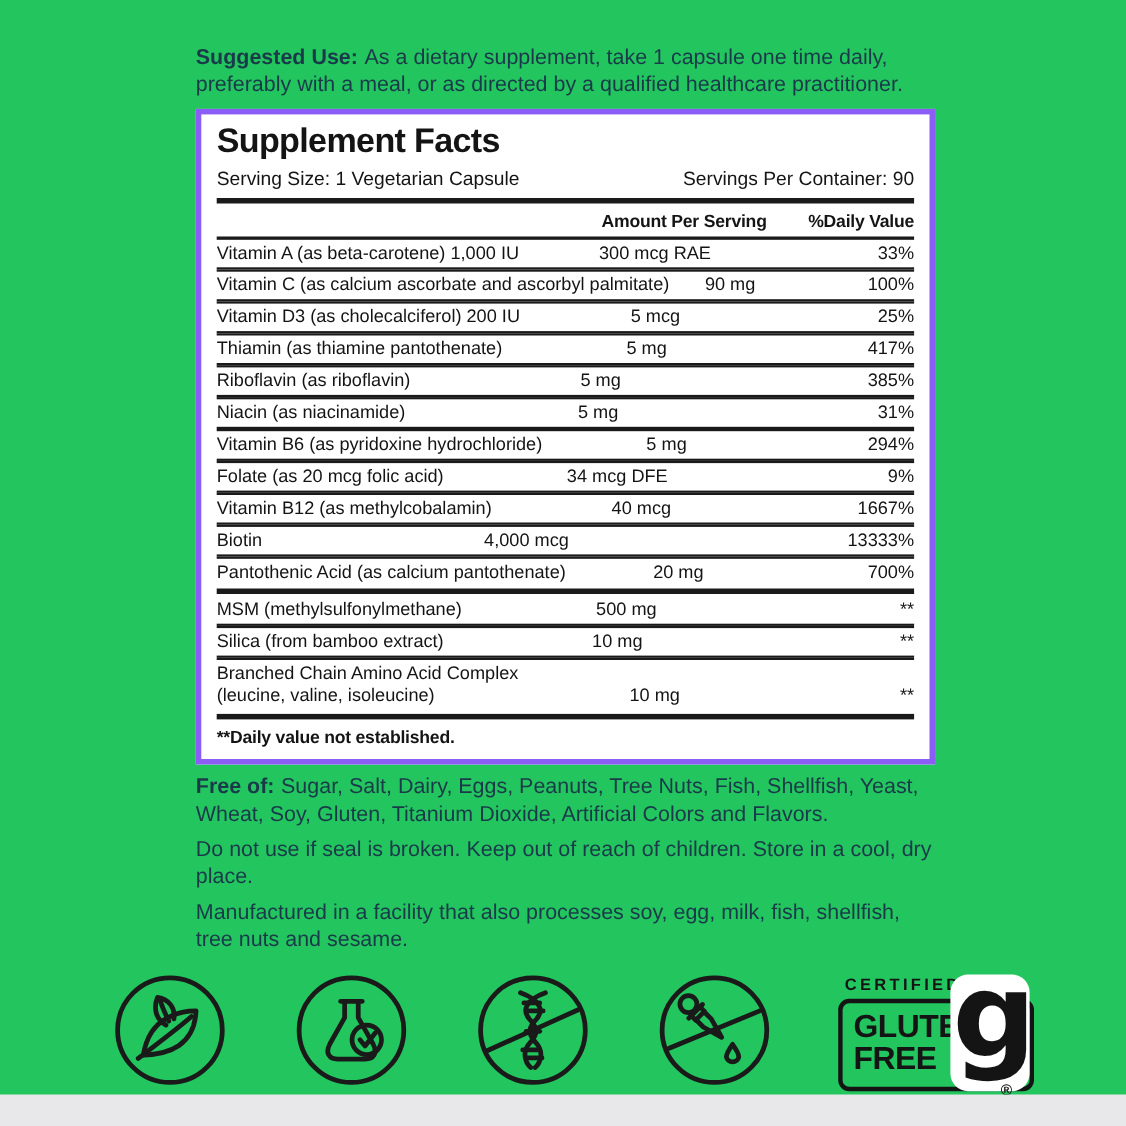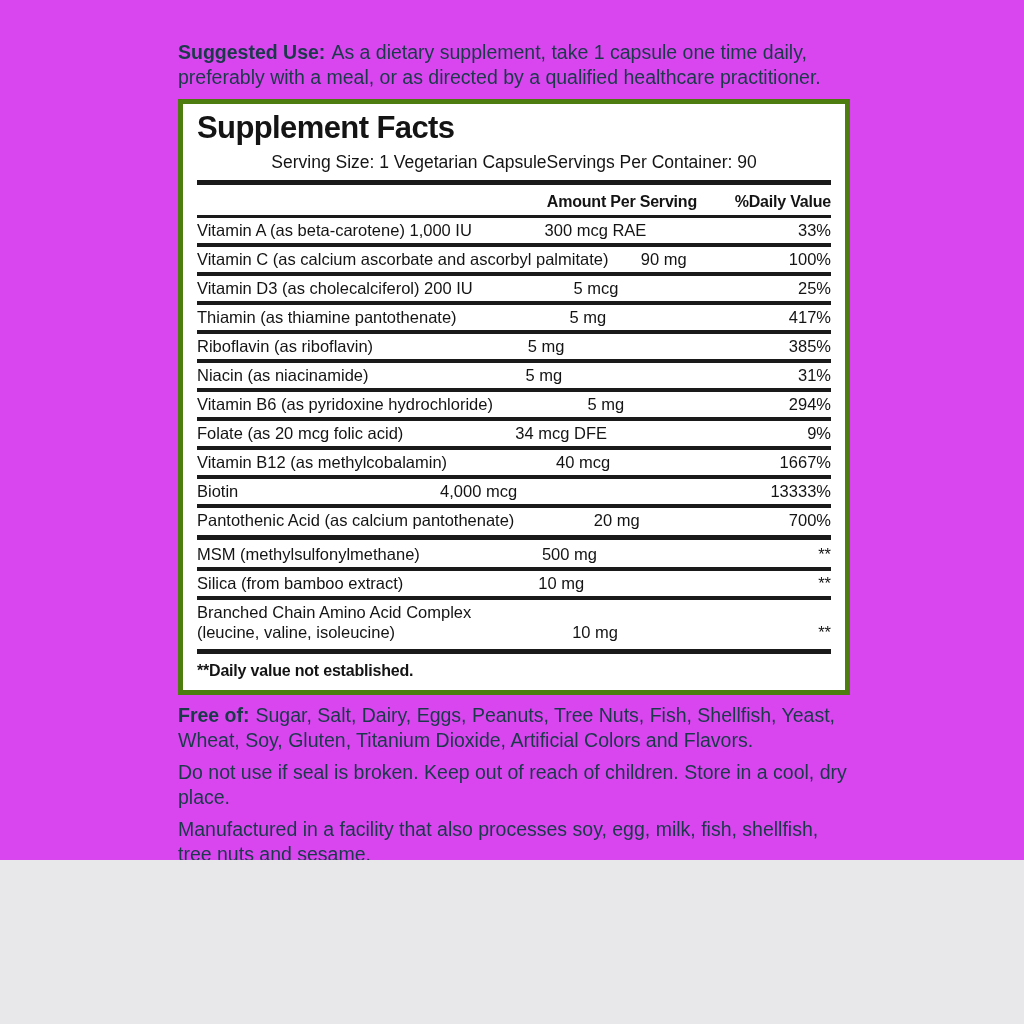--- a/index.html
+++ b/index.html
@@ -1,34 +1,34 @@
 <!DOCTYPE html>
 <html><head>
 <meta charset="utf-8">
 <style>
   * { box-sizing: border-box; margin: 0; padding: 0; }
   body { margin: 0; background: #e8e8ea; }
   .page {
-    position: relative; width: 1024px; height: 860px;
-    background: #d946ef; overflow: hidden;
+    position: relative; width: 1024px; height: 995px;
+    background: #22c55e; overflow: hidden;
     font-family: "Liberation Sans", sans-serif; color: #1a3a4a;
   }
   .content { width: 672px; margin: 0 auto 0 178px; padding-top: 40px; }
 
   .para { font-size: 19.5px; line-height: 24.5px; color: #1a3a4a; }
   .para .lead { font-weight: 700; margin-right: 6px; }
   .mt10 { margin-top: 10px; } .mt8 { margin-top: 8px; }
 
   
   .panel {
     margin-top: 10px; background: #ffffff;
-    border: 5px solid #4d7c0f; padding: 7px 14px 10px; color: #141414;
+    border: 5px solid #8b5cf6; padding: 7px 14px 10px; color: #141414;
   }
   .sf-title { font-size: 31px; font-weight: 800; letter-spacing: -0.6px; line-height: 1.1; margin-bottom: 7px; }
-  .serving-row { display: flex; justify-content: center; font-size: 17.5px; padding-bottom: 7px; }
+  .serving-row { display: flex; justify-content: space-between; font-size: 17.5px; padding-bottom: 7px; }
   .bar5 { height: 5px; background: #1a1a1a; }
   .bar3 { height: 3px; background: #1a1a1a; }
   .dsep { height: 2px; border-top: 2px solid #1a1a1a; border-bottom: 2px solid #1a1a1a; }
   .hdr-row { display: flex; align-items: flex-end; padding: 8px 0 4px; font-weight: 700; font-size: 16px; letter-spacing: -0.2px; }
   .hdr-row .spacer { flex: 1; }
   .hdr-row .h-dv { width: 134px; text-align: right; }
   .frow { display: flex; align-items: flex-end; font-size: 16.5px; line-height: 20px; padding: 2px 0 3px; }
   .frow .fname { white-space: nowrap; }
   .frow .famt { flex: 1; text-align: center; white-space: nowrap; min-width: 56px; }
   .frow .fdv { width: 112px; text-align: right; white-space: nowrap; }

